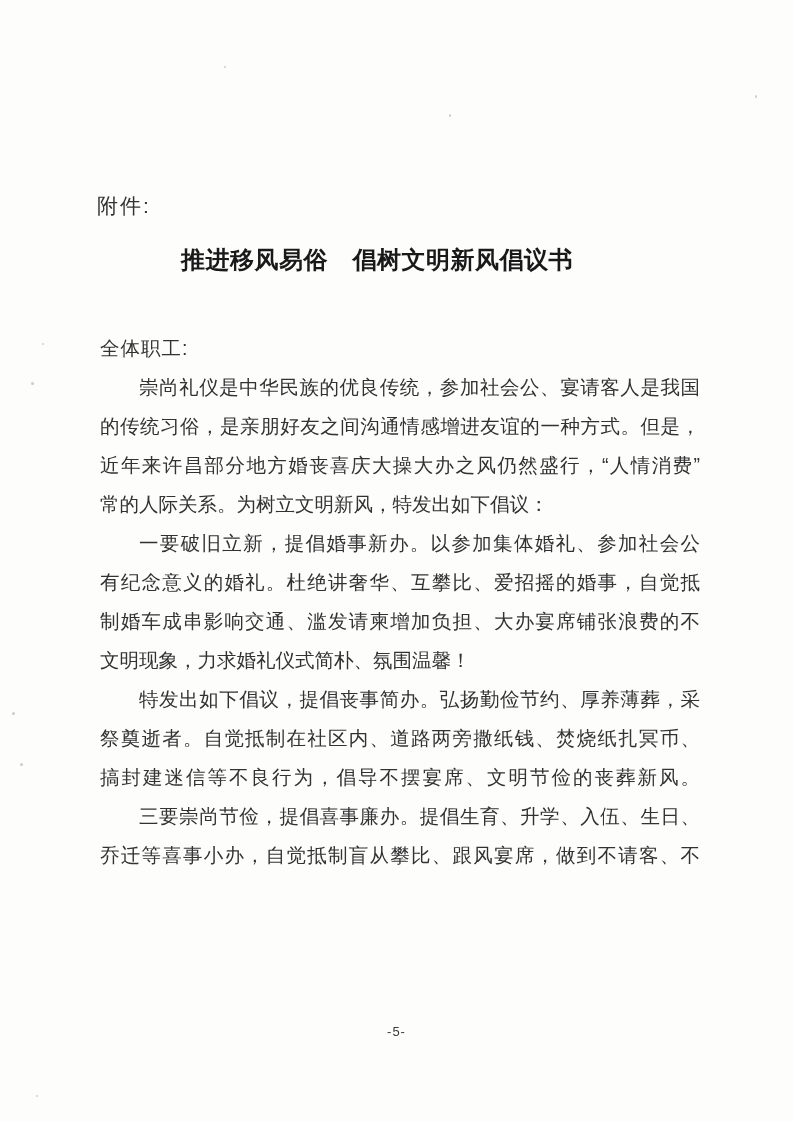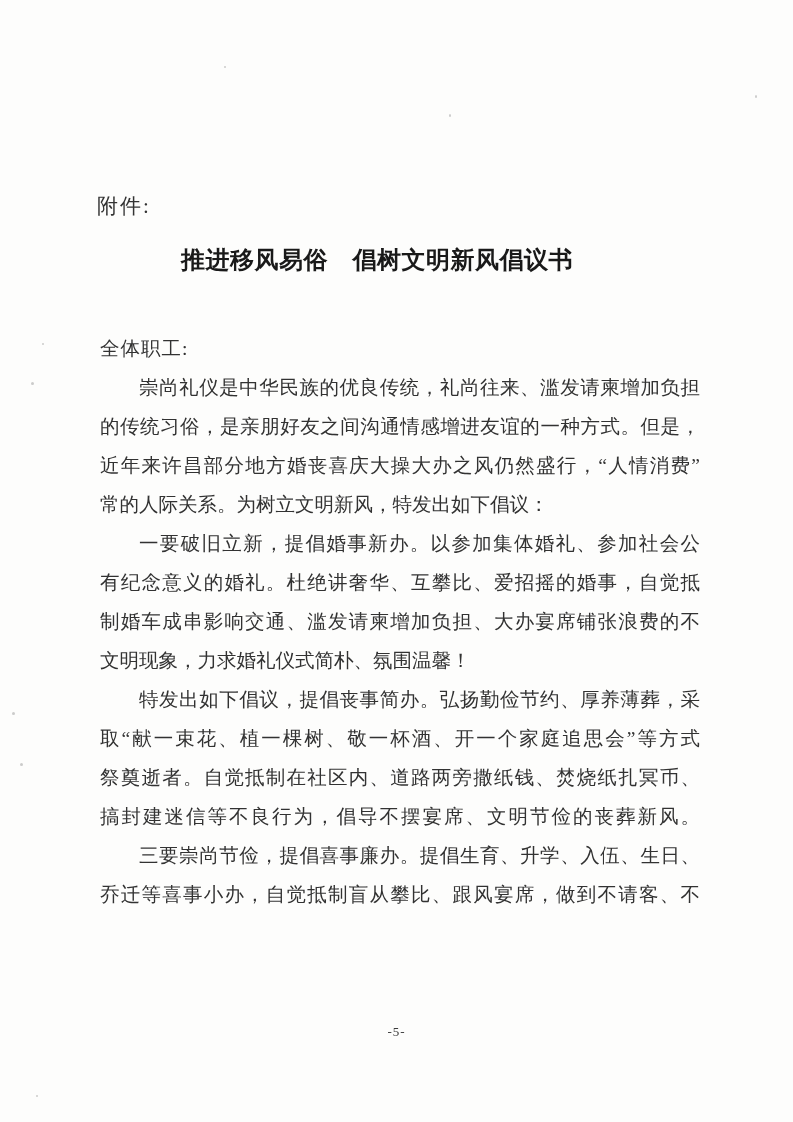--- a/index.html
+++ b/index.html
@@ -7,21 +7,21 @@
     padding: 0;
     background: #e8e8e8;
   }
   .page {
     position: relative;
     width: 793px;
     height: 1122px;
     margin: 0 auto;
     background: #fdfdfc;
     overflow: hidden;
-    font-family: Liberation Serif, serif;
+    font-family: Liberation Sans, sans-serif;
     color: #2e2e2e;
   }
   .attachment {
     position: absolute;
     left: 97px;
     top: 192px;
     font-size: 21px;
     letter-spacing: 2px;
     color: #333;
   }
@@ -81,30 +81,29 @@
 <body>
 
 <div class="page">
 
   <div class="attachment">附件:</div>
 
   <h1 class="doc-title">推进移风易俗　倡树文明新风倡议书</h1>
 
   <div class="doc-body">
     <div class="line salutation">全体职工:</div>
-    <div class="line indent fill">崇尚礼仪是中华民族的优良传统，礼尚往来、滥发请柬增加负担</div>
+    <div class="line indent fill">崇尚礼仪是中华民族的优良传统，参加社会公、宴请客人是我国</div>
     <div class="line fill">的传统习俗，是亲朋好友之间沟通情感增进友谊的一种方式。但是，</div>
     <div class="line fill">近年来许昌部分地方婚丧喜庆大操大办之风仍然盛行，“人情消费”</div>
     <div class="line">常的人际关系。为树立文明新风，特发出如下倡议：</div>
     <div class="line indent fill">一要破旧立新，提倡婚事新办。以参加集体婚礼、参加社会公</div>
     <div class="line fill">有纪念意义的婚礼。杜绝讲奢华、互攀比、爱招摇的婚事，自觉抵</div>
     <div class="line fill">制婚车成串影响交通、滥发请柬增加负担、大办宴席铺张浪费的不</div>
     <div class="line">文明现象，力求婚礼仪式简朴、氛围温馨！</div>
     <div class="line indent fill">特发出如下倡议，提倡丧事简办。弘扬勤俭节约、厚养薄葬，采</div>
-    <div class="line fill">取“献一束花、植一棵树、敬一杯酒、开一个家庭追思会”等方式</div>
     <div class="line fill">祭奠逝者。自觉抵制在社区内、道路两旁撒纸钱、焚烧纸扎冥币、</div>
     <div class="line fill">搞封建迷信等不良行为，倡导不摆宴席、文明节俭的丧葬新风。</div>
     <div class="line indent fill">三要崇尚节俭，提倡喜事廉办。提倡生育、升学、入伍、生日、</div>
     <div class="line fill">乔迁等喜事小办，自觉抵制盲从攀比、跟风宴席，做到不请客、不</div>
   </div>
 
   <div class="page-number">-5-</div>
 
   <div class="speck" style="left:31px;  top:382px;  width:3px; height:3px;"></div>
   <div class="speck" style="left:42px;  top:343px;  width:2px; height:2px;"></div>

